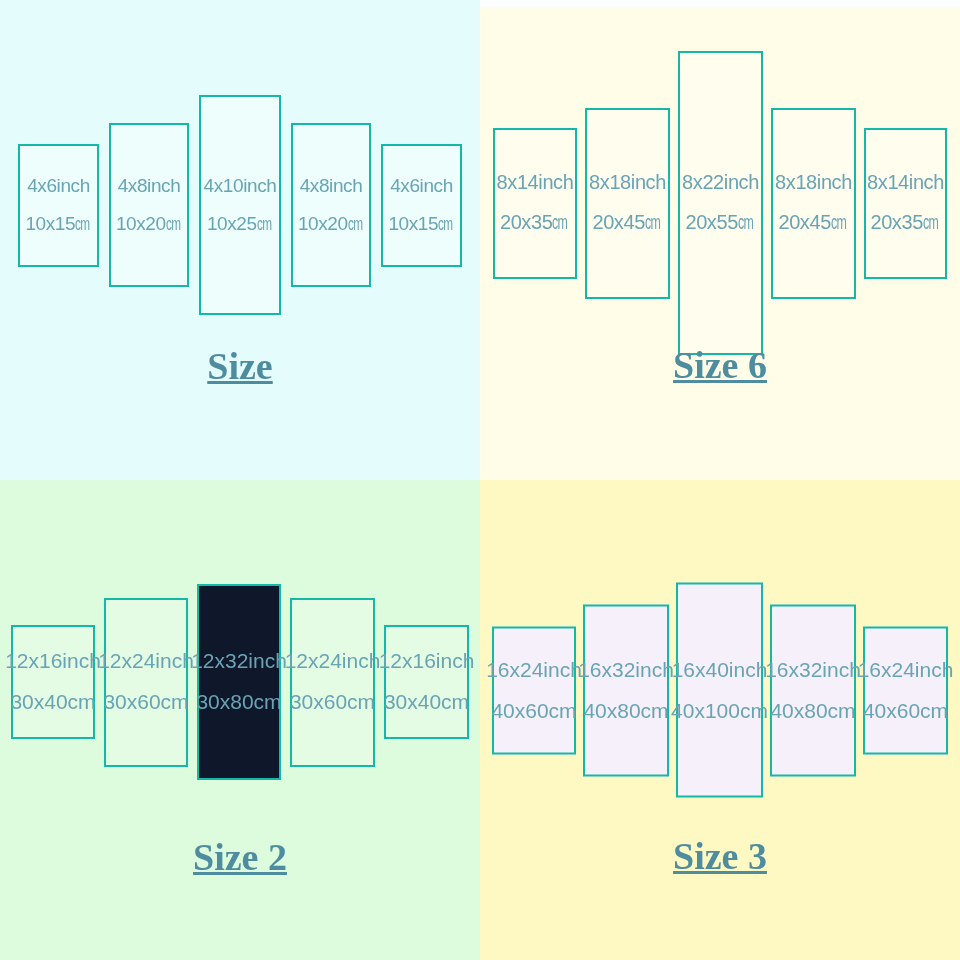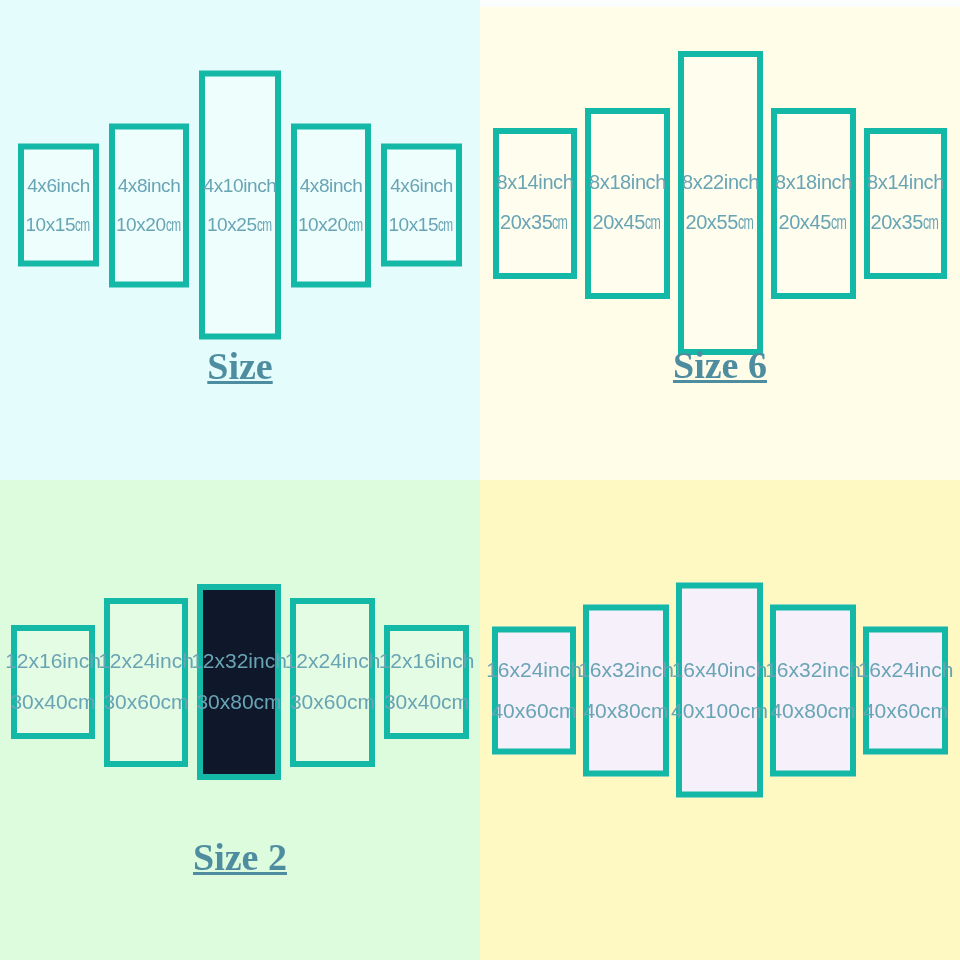--- a/index.html
+++ b/index.html
@@ -15,21 +15,21 @@
     position:absolute;top:0;left:0;right:0;height:7px;
     background:#fbfdff;
   }
   .panels{
     position:absolute;left:50%;
     transform:translate(-50%,-50%);
     display:flex;align-items:center;justify-content:center;
   }
   .panel{
     box-sizing:border-box;
-    border:6px solid #14b8a6;
+    border:2px solid #14b8a6;
     display:flex;flex-direction:column;
     justify-content:center;align-items:center;
     flex:none;
     gap:16px;
   }
   .line{
     white-space:nowrap;text-align:center;
     color:#69a4b5;
     line-height:1.18;
   }
@@ -60,21 +60,21 @@
   <section class="quadrant cond" style="background: rgb(228, 252, 251);">
     <div class="panels" style="top: 205px; gap: 10px;">
         <div class="panel" style="width: 81px; height: 123px; background: rgb(238, 254, 253); font-size: 19px;">
           <div class="line">4x6inch</div>
           <div class="line">10x15<span class="squish">cm</span></div>
         </div>
         <div class="panel" style="width: 80px; height: 164px; background: rgb(238, 254, 253); font-size: 19px;">
           <div class="line">4x8inch</div>
           <div class="line">10x20<span class="squish">cm</span></div>
         </div>
-        <div class="panel" style="width: 82px; height: 269px; background: rgb(238, 254, 253); font-size: 19px;">
+        <div class="panel" style="width: 82px; height: 220px; background: rgb(238, 254, 253); font-size: 19px;">
           <div class="line">4x10inch</div>
           <div class="line">10x25<span class="squish">cm</span></div>
         </div>
         <div class="panel" style="width: 80px; height: 164px; background: rgb(238, 254, 253); font-size: 19px;">
           <div class="line">4x8inch</div>
           <div class="line">10x20<span class="squish">cm</span></div>
         </div>
         <div class="panel" style="width: 81px; height: 123px; background: rgb(238, 254, 253); font-size: 19px;">
           <div class="line">4x6inch</div>
           <div class="line">10x15<span class="squish">cm</span></div>
@@ -152,15 +152,16 @@
         </div>
         <div class="panel" style="width: 86px; height: 172px; background: rgb(245, 240, 250); font-size: 21px;">
           <div class="line">16x32inch</div>
           <div class="line">40x80cm</div>
         </div>
         <div class="panel" style="width: 85px; height: 128px; background: rgb(245, 240, 250); font-size: 21px;">
           <div class="line">16x24inch</div>
           <div class="line">40x60cm</div>
         </div>
       </div>
+    <h2 class="title" style="top: 376px;">Size 3</h2>
   </section>
 
 </div>
 
 </body></html>

